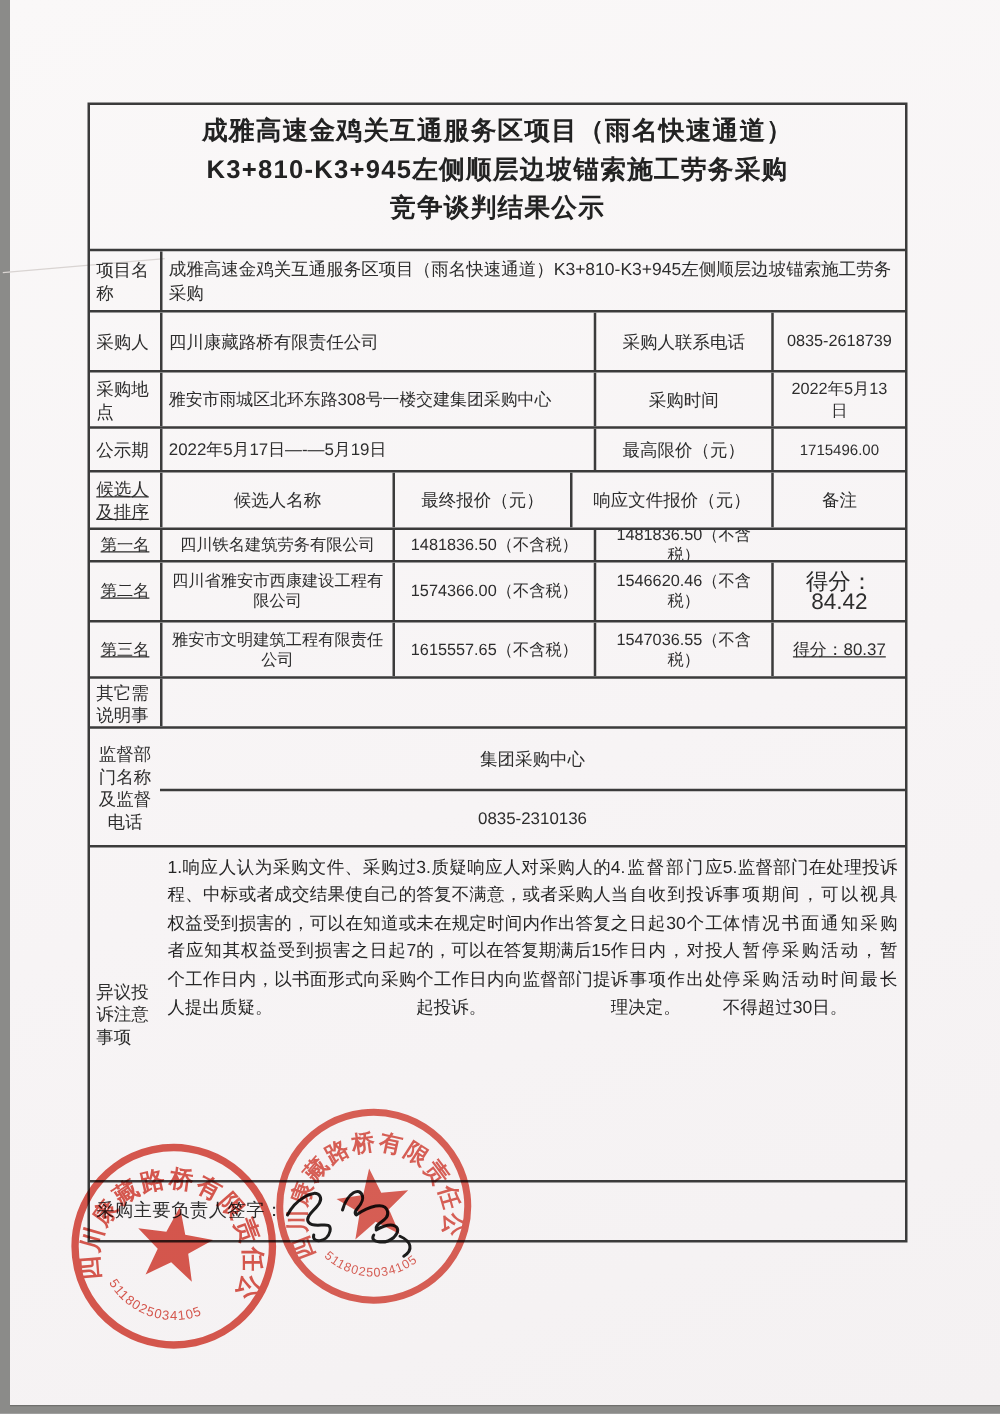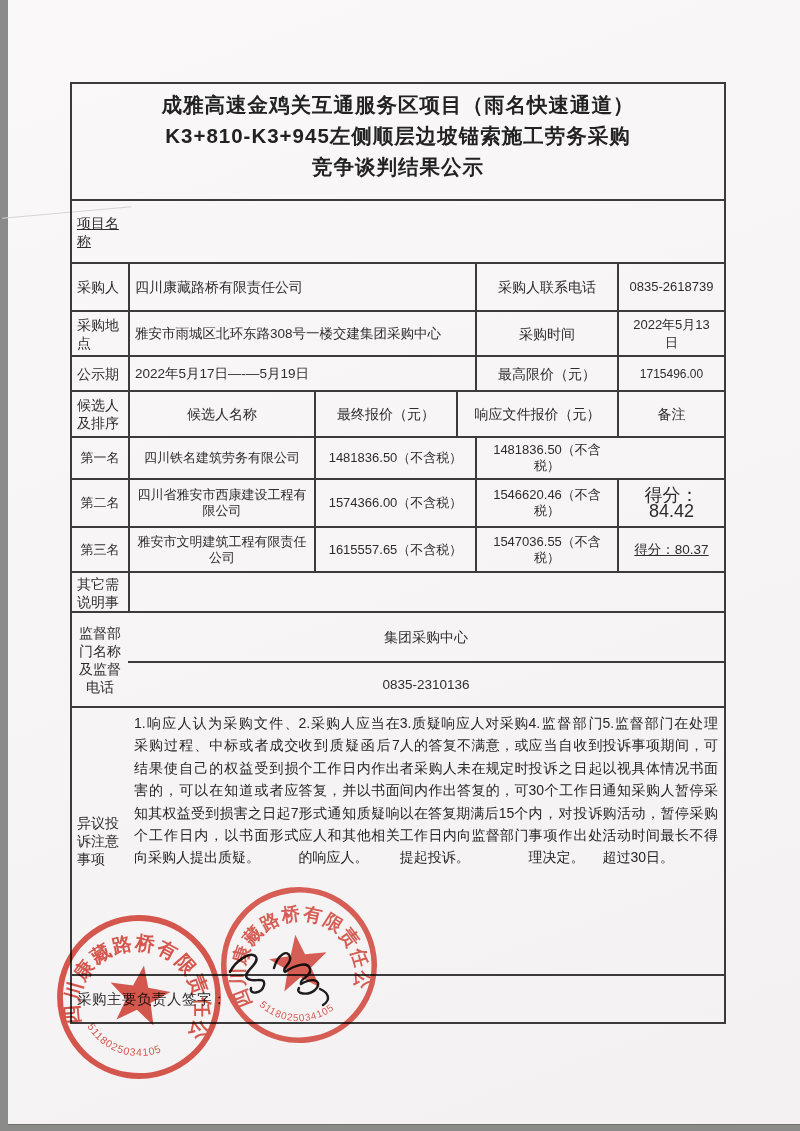--- a/index.html
+++ b/index.html
@@ -32,35 +32,35 @@
     font-size:14px;line-height:18px;overflow:hidden;
   }
   .cell.cfirst{border-left:none;}
   .lbl{width:56px;flex:0 0 56px;}
   .center{justify-content:center;text-align:center;}
   
   .title-row{height:115px;align-items:flex-start;}
   .title-block{width:100%;padding-top:5px;text-align:center;font-weight:bold;
     font-size:20.5px;line-height:31px;letter-spacing:1px;color:#222;}
   
-  .r-project{height:63px;text-decoration:underline;}
+  .r-project{height:49px;}
   .r-project .val{flex:1;font-size:14px;line-height:19px;}
   .r-purchaser{height:48px;}
   .r-location{height:45px;}
   .r-publicity{height:35px;}
   .w-val{width:347px;flex:0 0 347px;}
   .w-sublbl{width:142px;flex:0 0 142px;}
   .w-subval{width:107px;flex:0 0 107px;}
   .r-candhead{height:46px;}
-  .c-rank{width:56px;flex:0 0 56px;}
+  .c-rank{width:56px;flex:0 0 56px;text-decoration:underline;}
   .c-name{width:186px;flex:0 0 186px;}
   .c-doc{width:161px;flex:0 0 161px;}
   .c-fin{width:142px;flex:0 0 142px;}
   .c-rem{width:107px;flex:0 0 107px;}
-  .r-cand1{height:42px;}
+  .r-cand1{height:26px;}
   .r-cand2{height:48px;}
   .r-cand3{height:45px;}
   .cand-cell{font-size:13px;line-height:16px;}
   .r-other{height:40px;align-items:stretch;}
   .r-other .lbl{align-items:flex-start;padding-top:2px;line-height:18px;}
   .r-other .val{flex:1;}
   .r-superv{height:95px;align-items:stretch;}
   .superv-right{flex:1;display:flex;flex-direction:column;}
   .superv-right .sub{flex:0 0 48px;display:flex;align-items:center;justify-content:center;
     box-sizing:border-box;font-size:14px;}
@@ -91,20 +91,21 @@
     <div class="row first title-row">
       <div class="title-block">
         <div>成雅高速金鸡关互通服务区项目（雨名快速通道）</div>
         <div>K3+810-K3+945左侧顺层边坡锚索施工劳务采购</div>
         <div>竞争谈判结果公示</div>
       </div>
     </div>
 
     <div class="row r-project">
       <div class="cell cfirst lbl">项目名称</div>
+      <div class="cell val">成雅高速金鸡关互通服务区项目（雨名快速通道）K3+810-K3+945左侧顺层边坡锚索施工劳务采购</div>
     </div>
 
     <div class="row r-purchaser">
       <div class="cell cfirst lbl">采购人</div>
       <div class="cell w-val">四川康藏路桥有限责任公司</div>
       <div class="cell w-sublbl center">采购人联系电话</div>
       <div class="cell w-subval center" style="font-size:13px;">0835-2618739</div>
     </div>
 
     <div class="row r-location">
@@ -163,21 +164,20 @@
       <div class="superv-right">
         <div class="sub cell" style="border-left:none;">集团采购中心</div>
         <div class="sub sub2 cell" style="border-left:none;font-size:13.5px;">0835-2310136</div>
       </div>
     </div>
 
     <div class="row r-objection">
       <div class="cell cfirst lbl">异议投诉注意事项</div>
       <div class="objection-body">
         <p>1.响应人认为采购文件、采购过程、中标或者成交结果使自己的权益受到损害的，可以在知道或者应知其权益受到损害之日起7个工作日内，以书面形式向采购人提出质疑。</p>
-        <p>2.采购人应当在收到质疑函后7个工作日内作出答复，并以书面形式通知质疑响应人和其他相关的响应人。</p>
         <p>3.质疑响应人对采购人的答复不满意，或者采购人未在规定时间内作出答复的，可以在答复期满后15个工作日内向监督部门提起投诉。</p>
         <p>4.监督部门应当自收到投诉之日起30个工作日内，对投诉事项作出处理决定。</p>
         <p>5.监督部门在处理投诉事项期间，可以视具体情况书面通知采购人暂停采购活动，暂停采购活动时间最长不得超过30日。</p>
       </div>
     </div>
 
     <div class="row r-sign">
       <div class="cell cfirst" style="flex:1;">采购主要负责人签字：</div>
     </div>
 

